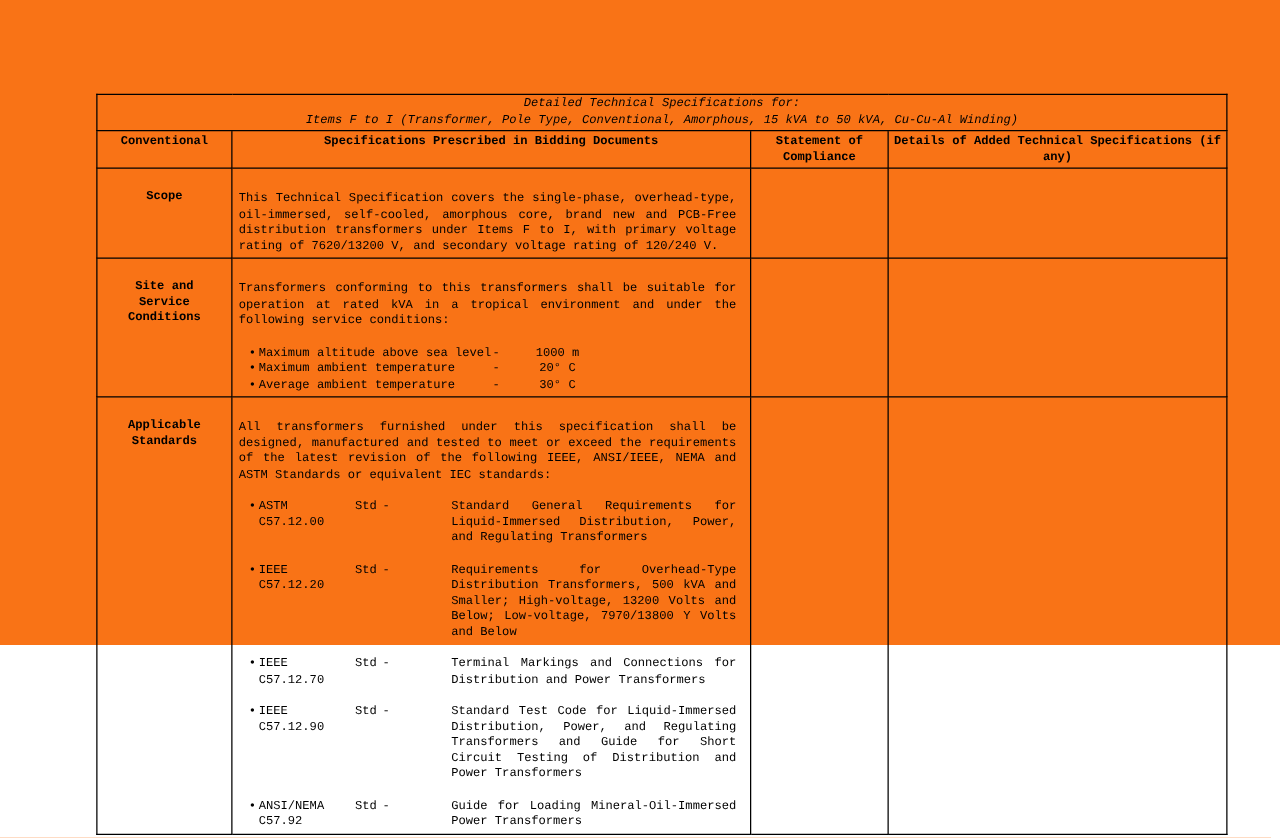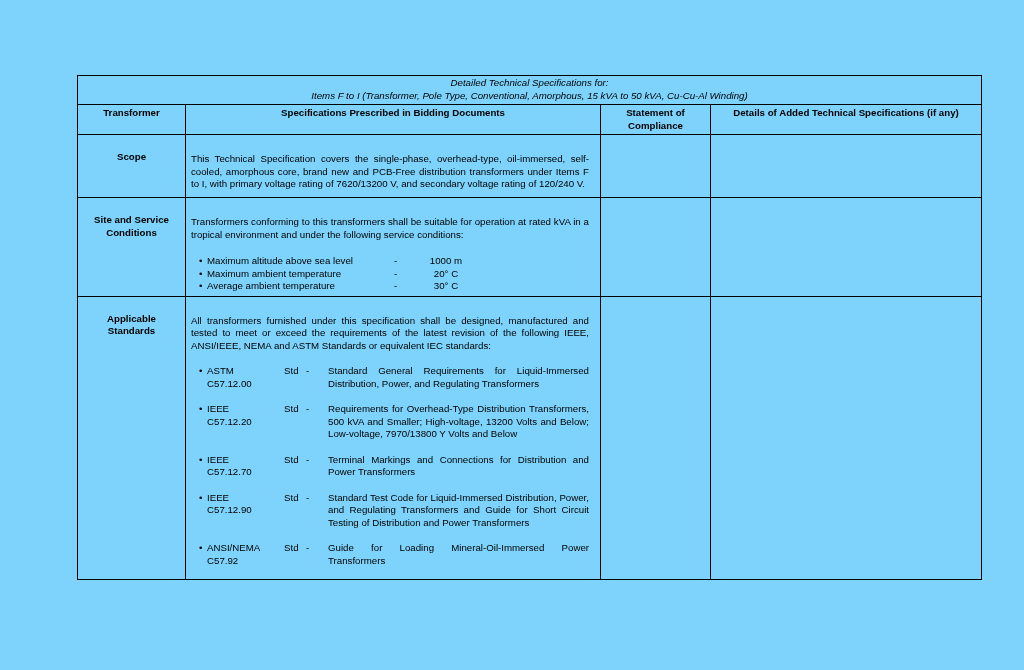--- a/index.html
+++ b/index.html
@@ -5,21 +5,21 @@
   * { box-sizing: border-box; margin: 0; padding: 0; }
   html, body { background: #ffffff; }
   body {
     width: 1024px; height: 670px;
     position: relative;
     font-family: "Liberation Sans", "DejaVu Sans", sans-serif;
     font-size: 9.7px;
     line-height: 12.5px;
     color: #000000;
   }
-  .page { position: absolute; left: 0; top: 0; width: 1024px; height: 670px; background: #7dd3fc; }
+  .page { position: absolute; left: 0; top: 0; width: 1024px; height: 516px; background: #f97316; font-family: Liberation Mono, monospace; }
 
   table.spec-table {
     position: absolute; left: 77px; top: 75px;
     width: 904px;
     border-collapse: collapse;
     table-layout: fixed;
   }
   td, th { border: 1px solid #000000; vertical-align: top; font-size: 9.7px; line-height: 12.5px; }
 
   .title-cell { text-align: center; font-style: italic; padding: 1px 2px 2px 2px; height: 28px; }
@@ -44,21 +44,21 @@
   .cond-value { width: 44px; flex: none; text-align: center; }
 
   
   .std-list { margin-top: 13px; padding-left: 8px; }
   .std-item { display: flex; }
   .std-item + .std-item { margin-top: 13px; }
   .std-item .bullet { width: 8px; flex: none; }
   .std-code { width: 60px; margin-right: 17px; flex: none; }
   .std-std { width: 22px; flex: none; }
   .std-dash { width: 22px; flex: none; }
-  .std-desc { flex: 1; text-align: justify; }
+  .std-desc { flex: 1; text-align: justify; margin-left: 33px; }
 </style>
 </head>
 <body>
 
 <div class="page">
   <table class="spec-table">
     <colgroup>
       <col style="width:108px">
       <col style="width:415px">
       <col style="width:110px">
@@ -66,21 +66,21 @@
     </colgroup>
     <tbody>
       <tr>
         <td colspan="4" class="title-cell">
           <div class="title-line">Detailed Technical Specifications for:</div>
           <div class="title-line">Items F to I (Transformer, Pole Type, Conventional, Amorphous, 15 kVA to 50 kVA, Cu-Cu-Al Winding)</div>
         </td>
       </tr>
 
       <tr>
-        <th class="hdr">Transformer</th>
+        <th class="hdr">Conventional</th>
         <th class="hdr">Specifications Prescribed in Bidding Documents</th>
         <th class="hdr">Statement of Compliance</th>
         <th class="hdr">Details of Added Technical Specifications (if any)</th>
       </tr>
 
       <tr class="row-scope">
         <td class="part-cell">Scope</td>
         <td class="spec-cell">
           <p class="para">This Technical Specification covers the single-phase, overhead-type, oil-immersed, self-cooled, amorphous core, brand new and PCB-Free distribution transformers under Items F to I, with primary voltage rating of 7620/13200 V, and secondary voltage rating of 120/240 V.</p>
         </td>

